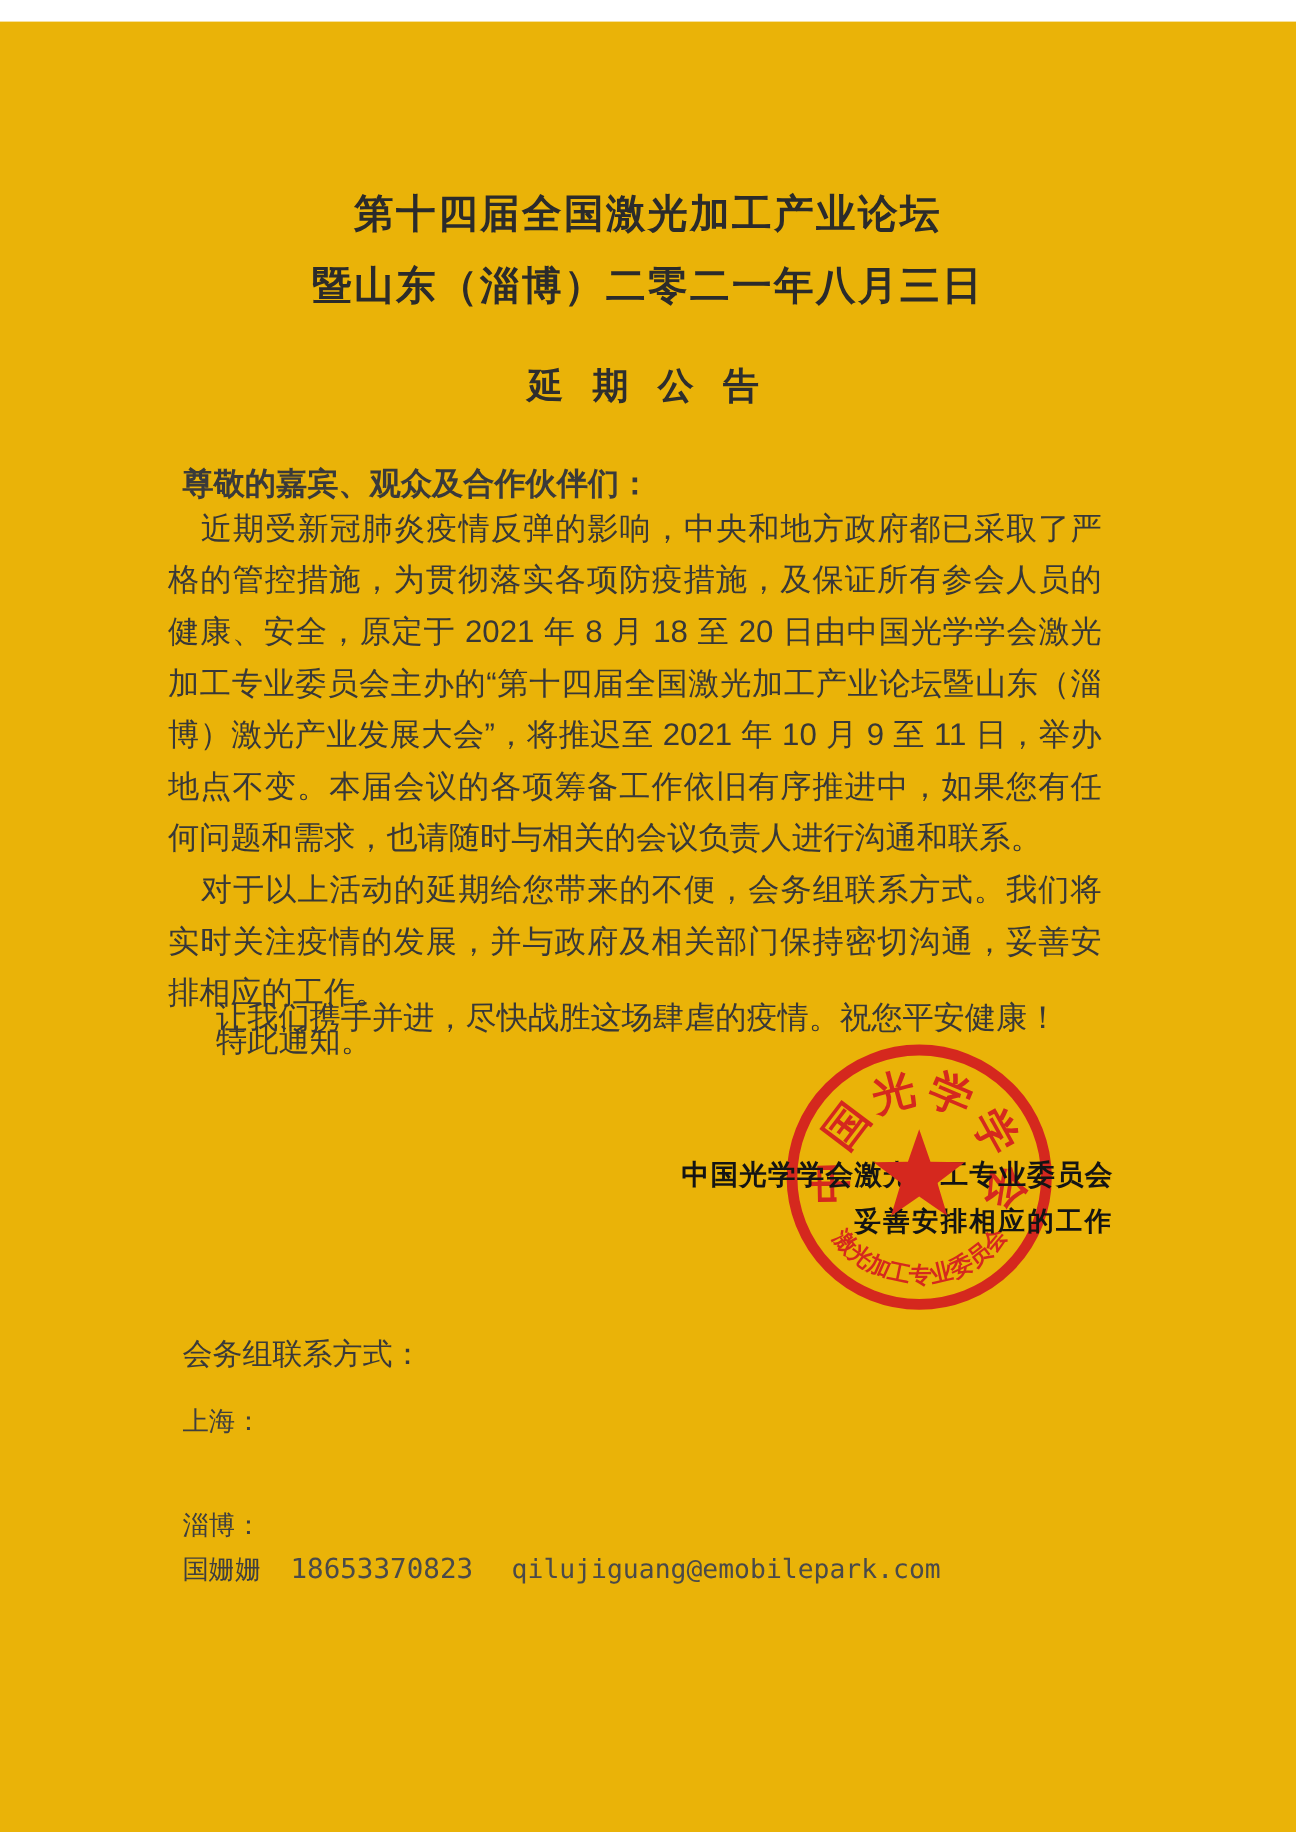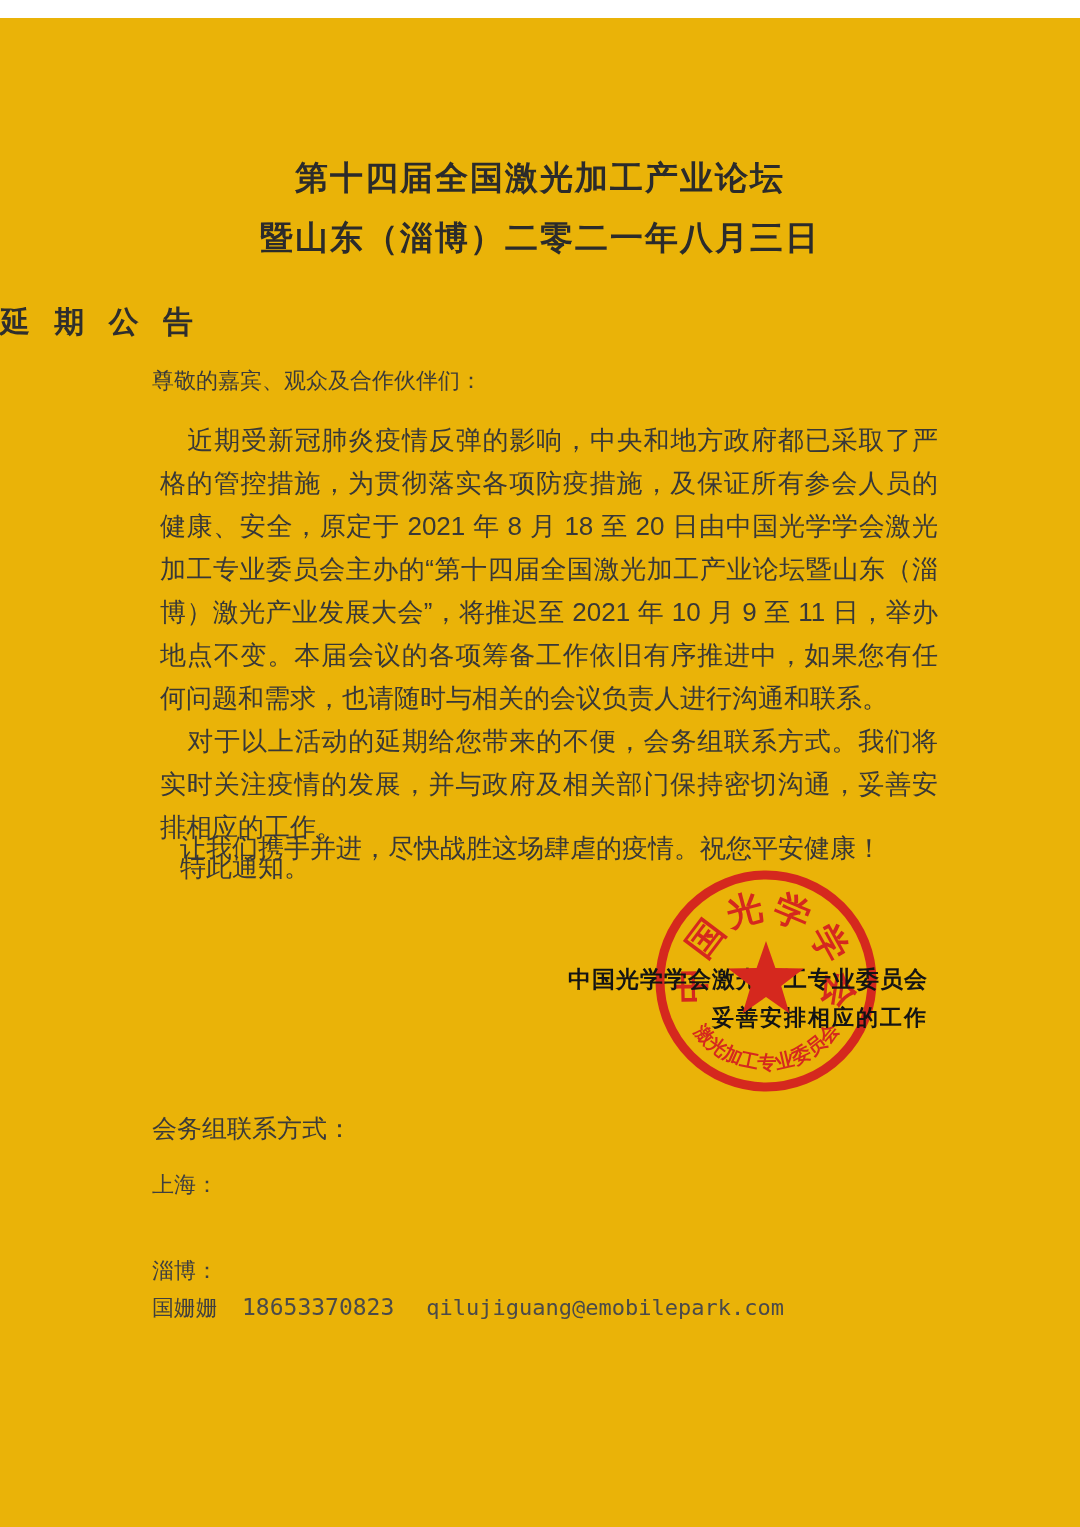--- a/index.html
+++ b/index.html
@@ -16,29 +16,30 @@
   .doc-title {
     position:absolute; left:0; width:1080px;
     text-align:center;
     font-size:33px; font-weight:bold; color:#2b2b2b;
     letter-spacing:2px;
   }
   .doc-title.line1 { top:138px; }
   .doc-title.line2 { top:198px; }
   .notice-heading {
     position:absolute; top:284px; left:0; width:1080px;
+    text-align:center;
     font-size:30px; font-weight:bold; color:#2e2e2e;
     letter-spacing:8px;
   }
   .salutation {
-    position:absolute; top:348px; left:152px;
-    font-size:22px; color:#3a3a3a;
+    position:absolute; top:368px; left:152px;
+    font-size:26px; color:#3a3a3a;font-weight:bold;
   }
   .body-text {
-    position:absolute; top:401px; left:160px; width:778px;
+    position:absolute; top:401px; left:140px; width:778px;
     font-size:26px; line-height:43px; color:#383838;
     text-align:justify;
   }
   .body-text p { text-indent:1.05em; }
   .closing-line {
     position:absolute; left:152px; width:778px;
     font-size:26px; color:#383838;
     padding-left:28px;
   }
   .closing-line.l1 { top:813px; }

